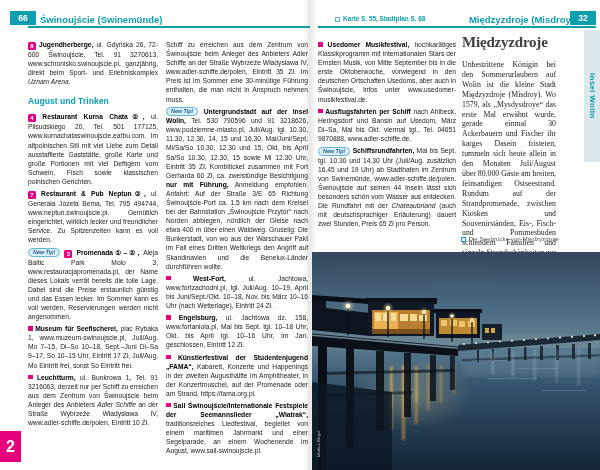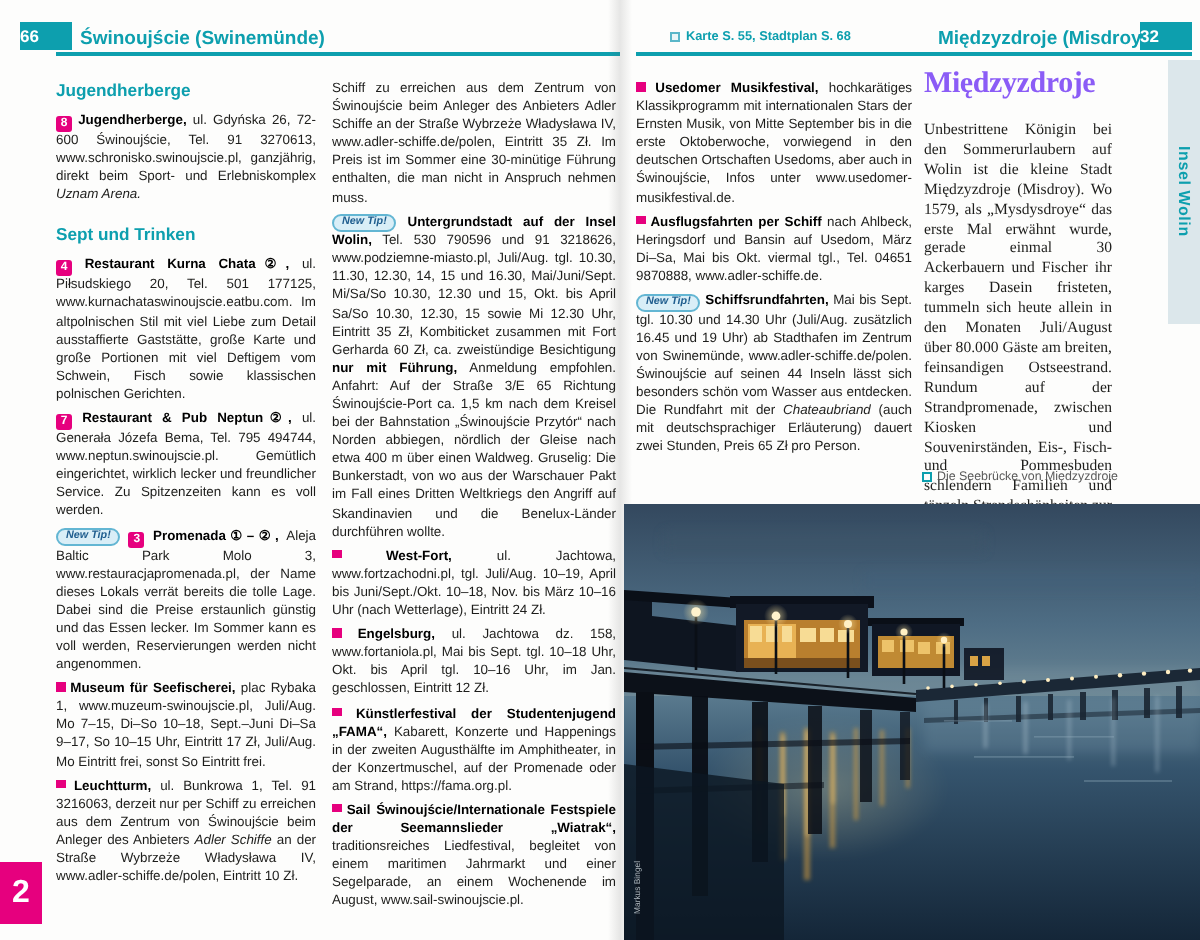--- a/index.html
+++ b/index.html
@@ -1,19 +1,19 @@
 <!DOCTYPE html>
 <html lang="de"><head>
 <meta charset="utf-8">
 <style>
   *{margin:0;padding:0;box-sizing:border-box}
   html,body{width:600px;height:470px}
   body{position:relative;overflow:hidden;background:#fdfdfc;font-family:"Liberation Sans",sans-serif;color:#1d1d1b;hyphens:auto;-webkit-hyphens:auto}
   
-  .pagenum{position:absolute;top:11px;width:26px;height:14px;background:#0d9fae;color:#fff;font-size:8.5px;font-weight:bold;text-align:left;line-height:14px}
+  .pagenum{position:absolute;top:11px;width:26px;height:14px;background:#0d9fae;color:#fff;font-size:8.5px;font-weight:bold;text-align:center;line-height:14px}
   #pn-left{left:10px}
   #pn-right{left:570px}
   .ptitle{position:absolute;top:14px;font-size:9.5px;font-weight:bold;color:#0d9fae;white-space:nowrap}
   #title-left{left:40px}
   #title-right{right:26px}
   .rule{position:absolute;top:26px;height:1.6px;background:#0d9fae}
   #rule-left{left:28px;width:282px}
   #rule-right{left:318px;width:278px}
   .mapnote{position:absolute;left:335px;top:15px;font-size:6.4px;font-weight:bold;color:#0d9fae;white-space:nowrap}
   .sqicon{display:inline-block;width:5px;height:5px;border:1.2px solid #5bb7c9;background:#eaf6f8;vertical-align:-0.5px;margin-right:3px}
@@ -26,21 +26,21 @@
   #c3{left:318px;width:138px}
   #c4{left:462px;top:34px;width:94px}
   .sec{color:#0d9fae;font-size:8.6px;font-weight:bold;margin:10px 0 6px 0}
   .sec.first{margin-top:0}
   .entry{font-size:6.7px;line-height:9.1px;text-align:justify;margin-bottom:3px}
   .entry b{color:#000}
   .num{display:inline-block;background:#e6007e;color:#fff;font-weight:bold;font-size:6px;width:8px;height:8px;line-height:8.5px;text-align:center;border-radius:1.5px;vertical-align:-1px}
   .bullet{display:inline-block;width:4.5px;height:4.5px;background:#e6007e;vertical-align:0.5px}
   .badge{display:inline-block;border:1px solid #63b6d3;background:#d9eef7;color:#1f5d8e;border-radius:8px;font-size:5.4px;font-style:italic;font-weight:bold;line-height:7px;padding:0 4px;vertical-align:0.5px;white-space:nowrap}
   
-  .city{font-family:"Liberation Serif",serif;font-size:15px;font-weight:bold;color:#8b5cf6;letter-spacing:-0.2px;margin-bottom:9px}
+  .city{font-family:"Liberation Serif",serif;font-size:15px;font-weight:bold;color:#404040;letter-spacing:-0.2px;margin-bottom:9px}
   .intro{font-family:"Liberation Serif",serif;font-size:7.8px;line-height:9.9px;text-align:justify}
   .caption{position:absolute;left:461px;top:235px;font-size:6.2px;color:#5a5a5a;white-space:nowrap}
   .capicon{display:inline-block;width:4.5px;height:4.5px;border:1.1px solid #0d9fae;vertical-align:-0.5px;margin-right:3px}
   
   .tab{position:absolute;left:584px;top:30px;width:16px;height:132px;background:#dce7eb;display:flex;align-items:center;justify-content:center}
   .tab span{writing-mode:vertical-rl;font-size:8px;font-weight:bold;color:#0d9fae;letter-spacing:0.3px;white-space:nowrap}
   
   .chapter{position:absolute;left:0;top:431px;width:21px;height:31px;background:#e6007e;color:#fff;font-size:16px;font-weight:bold;text-align:center;line-height:31px}
   
   .photo{position:absolute;left:312px;top:252px;width:288px;height:218px}
@@ -52,24 +52,23 @@
 <div class="pagenum" id="pn-left">66</div>
 <div class="ptitle" id="title-left">Świnoujście (Swinemünde)</div>
 <div class="rule" id="rule-left"></div>
 <div class="mapnote"><span class="sqicon"></span><span>Karte S. 55, Stadtplan S. 68</span></div>
 <div class="ptitle" id="title-right">Międzyzdroje (Misdroy)</div>
 <div class="rule" id="rule-right"></div>
 <div class="pagenum" id="pn-right">32</div>
 <div class="gutter"></div>
 
 <div class="col" id="c1">
-  <h3 class="sec first">Jugendherberge</h3>
   <p class="entry"><span class="num">8</span> <b>Jugendherberge,</b> <span>ul. Gdyńska 26, 72-600 Świnoujście, Tel. 91 3270613, www.schronisko.swinoujscie.pl, ganzjährig, direkt beim Sport- und Erlebniskomplex</span> <i>Uznam Arena.</i></p>
 
-  <h3 class="sec">Sept und Trinken</h3>
+  <h3 class="sec">August und Trinken</h3>
   <p class="entry"><span class="num">4</span> <b>Restaurant Kurna Chata②,</b> <span>ul. Piłsudskiego 20, Tel. 501 177125, www.kurnachataswinoujscie.eatbu.com. Im altpolnischen Stil mit viel Liebe zum Detail ausstaffierte Gaststätte, große Karte und große Portionen mit viel Deftigem vom Schwein, Fisch sowie klassischen polnischen Gerichten.</span></p>
   <p class="entry"><span class="num">7</span> <b>Restaurant &amp; Pub Neptun②,</b> <span>ul. Generała Józefa Bema, Tel. 795 494744, www.neptun.swinoujscie.pl. Gemütlich eingerichtet, wirklich lecker und freundlicher Service. Zu Spitzenzeiten kann es voll werden.</span></p>
   <p class="entry"><span class="badge">New Tip!</span> <span class="num">3</span> <b>Promenada①–②,</b> <span>Aleja Baltic Park Molo 3, www.restauracjapromenada.pl, der Name dieses Lokals verrät bereits die tolle Lage. Dabei sind die Preise erstaunlich günstig und das Essen lecker. Im Sommer kann es voll werden, Reservierungen werden nicht angenommen.</span></p>
 
   <p class="entry"><span class="bullet"></span> <b>Museum für Seefischerei,</b> <span>plac Rybaka 1, www.muzeum-swinoujscie.pl, Juli/Aug. Mo 7–15, Di–So 10–18, Sept.–Juni Di–Sa 9–17, So 10–15 Uhr, Eintritt 17 Zł, Juli/Aug. Mo Eintritt frei, sonst So Eintritt frei.</span></p>
   <p class="entry"><span class="bullet"></span> <b>Leuchtturm,</b> <span>ul. Bunkrowa 1, Tel. 91 3216063, derzeit nur per Schiff zu erreichen aus dem Zentrum von Świnoujście beim Anleger des Anbieters</span> <i>Adler Schiffe</i> <span>an der Straße Wybrzeże Władysława IV, www.adler-schiffe.de/polen, Eintritt 10 Zł.</span></p>
   <p class="entry">  </p>
 </div>
 
 <div class="col" id="c2">

